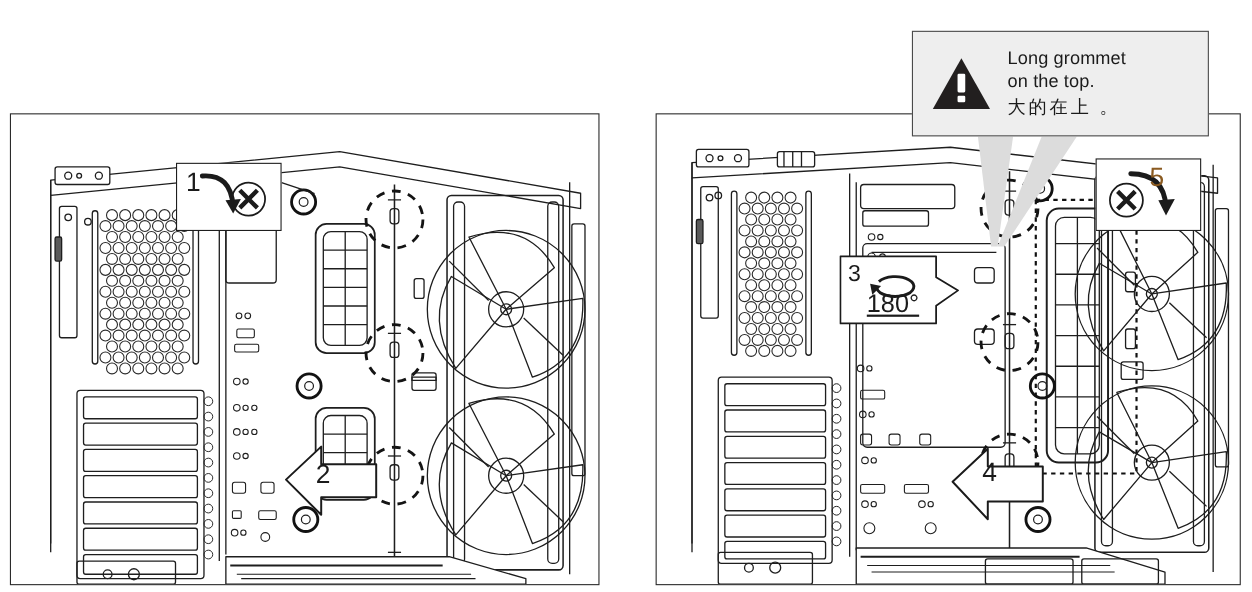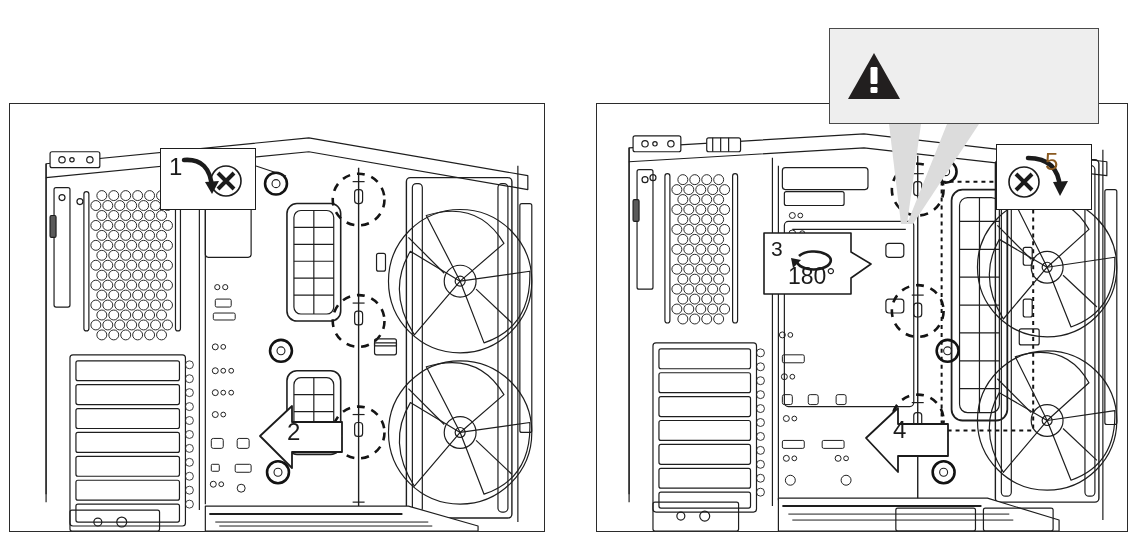--- a/index.html
+++ b/index.html
@@ -21,21 +21,21 @@
   #note .warn{flex:0 0 auto;width:56px;display:flex;align-items:center;justify-content:center;}
   #note .txt{display:flex;flex-direction:column;justify-content:center;line-height:1.28;}
   #note .l1,#note .l2{font-size:16.5px;letter-spacing:.1px;color:#1b1b1b;white-space:nowrap;}
   #note .l3{font-size:16.5px;color:#1b1b1b;letter-spacing:2.6px;margin-top:3px;white-space:nowrap;}
   #note-tail{position:absolute;left:829px;top:124px;width:270px;height:106px;z-index:39;pointer-events:none;}
 
   
   .cbox{position:absolute;background:#fff;border:1.5px solid #1e1e1e;box-sizing:border-box;z-index:30;}
   .cnum{position:absolute;font-size:24px;line-height:1;color:#1b1b1b;z-index:31;}
   .cnum.accent{color:#8a5a20;}
-  .deg{position:absolute;font-size:23px;line-height:1;color:#1b1b1b;z-index:31;}
+  .deg{position:absolute;font-size:23px;line-height:1;color:#1b1b1b;z-index:31;text-decoration:underline;}
 
   #c1{left:160px;top:148px;width:96px;height:62px;}
   #c1n{left:169px;top:155px;}
   #c1svg{position:absolute;left:160px;top:148px;width:96px;height:62px;z-index:31;}
   #c1lead{position:absolute;left:160px;top:148px;width:130px;height:62px;z-index:29;}
 
   #c5{left:996px;top:144px;width:96px;height:66px;}
   #c5n{left:1045px;top:150px;}
   #c5svg{position:absolute;left:996px;top:144px;width:96px;height:66px;z-index:31;}
   #c3n{left:771px;top:238px;font-size:21px;}
@@ -568,20 +568,25 @@
   </svg>
 
   <div id="note">
     <div class="warn">
       <svg width="54" height="50" viewBox="0 0 54 50">
         <path d="M27 2 L53 48 L1 48 Z" fill="#221f1f"></path>
         <rect x="23.5" y="16" width="7" height="17" rx="1.2" fill="#ffffff"></rect>
         <rect x="23.5" y="36" width="7" height="6" rx="1.2" fill="#ffffff"></rect>
       </svg>
     </div>
+    <div class="txt">
+      <span class="l1">Long grommet</span>
+      <span class="l2">on the top.</span>
+      <span class="l3">大的在上 。</span>
+    </div>
   </div>
 
   <svg id="c1lead" viewBox="0 0 130 62">
     <path d="M96 18 L126 28" stroke="#1e1e1e" stroke-width="1.3" fill="none"></path>
   </svg>
   <div class="cbox" id="c1"></div>
   <svg id="c1svg" viewBox="0 0 96 62">
     <path d="M24 12 Q50 10 52 40" stroke="#1b1b1b" stroke-width="4.5" fill="none" stroke-linecap="round"></path>
     <path d="M45 34 L52 46 L59 33 Z" fill="#1b1b1b"></path>
     <g stroke="#1b1b1b" stroke-width="1.6" fill="none">

